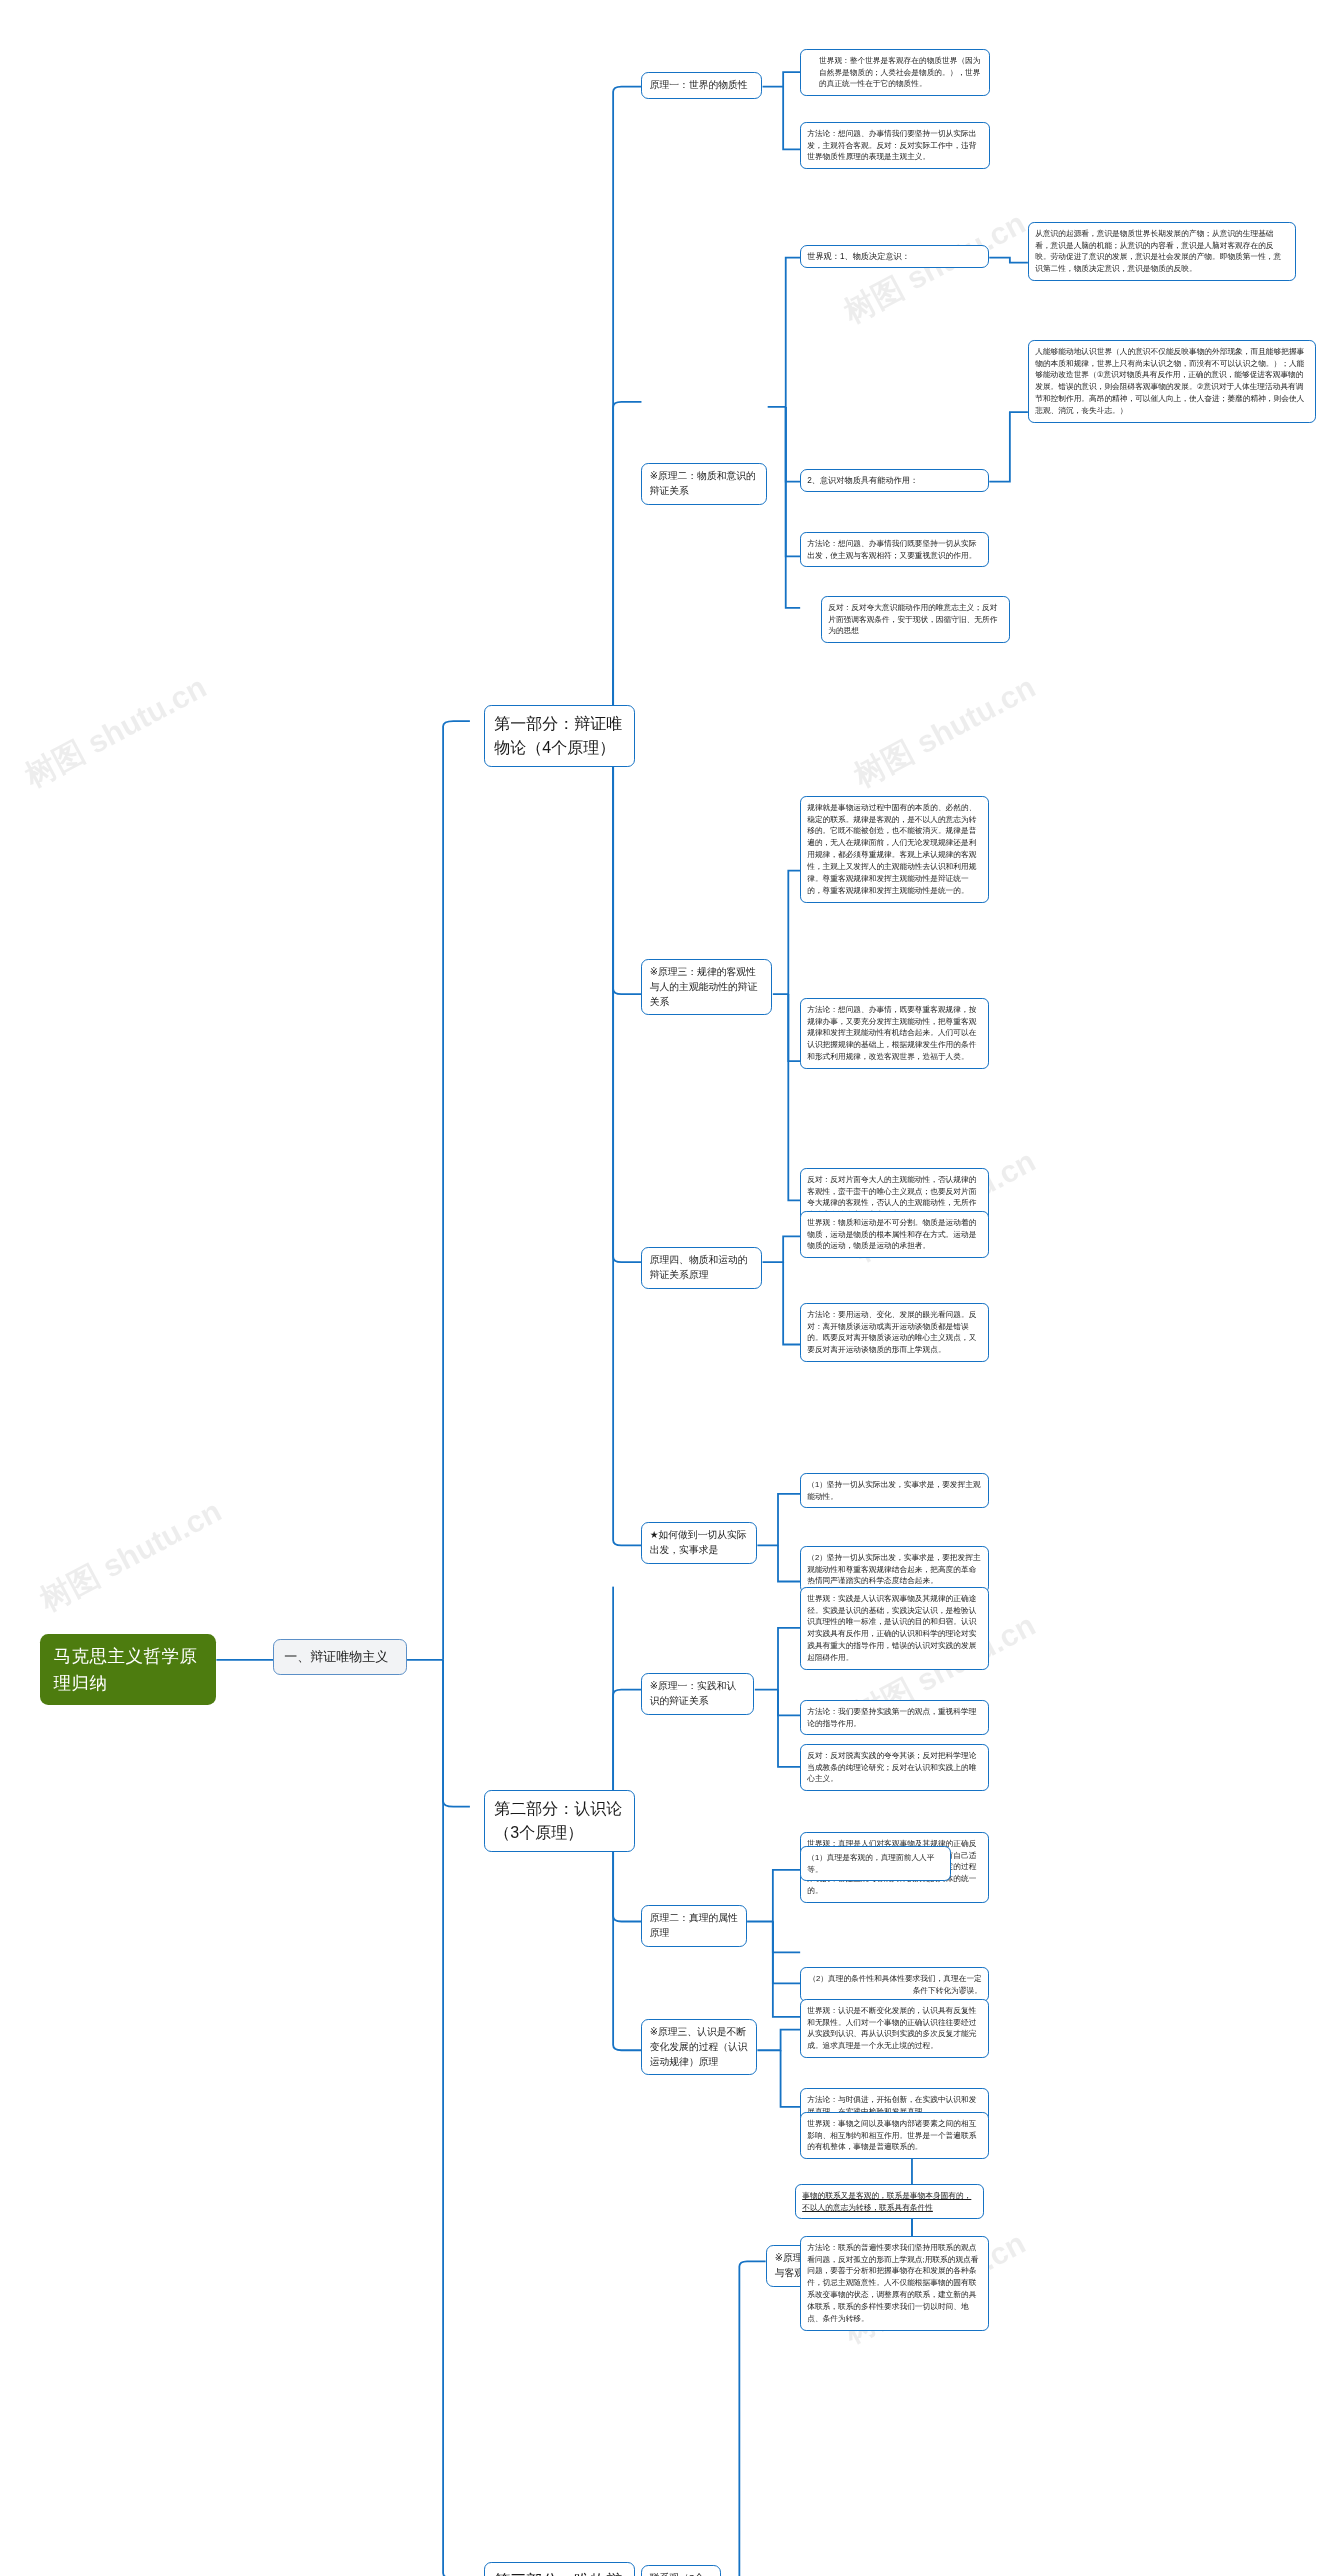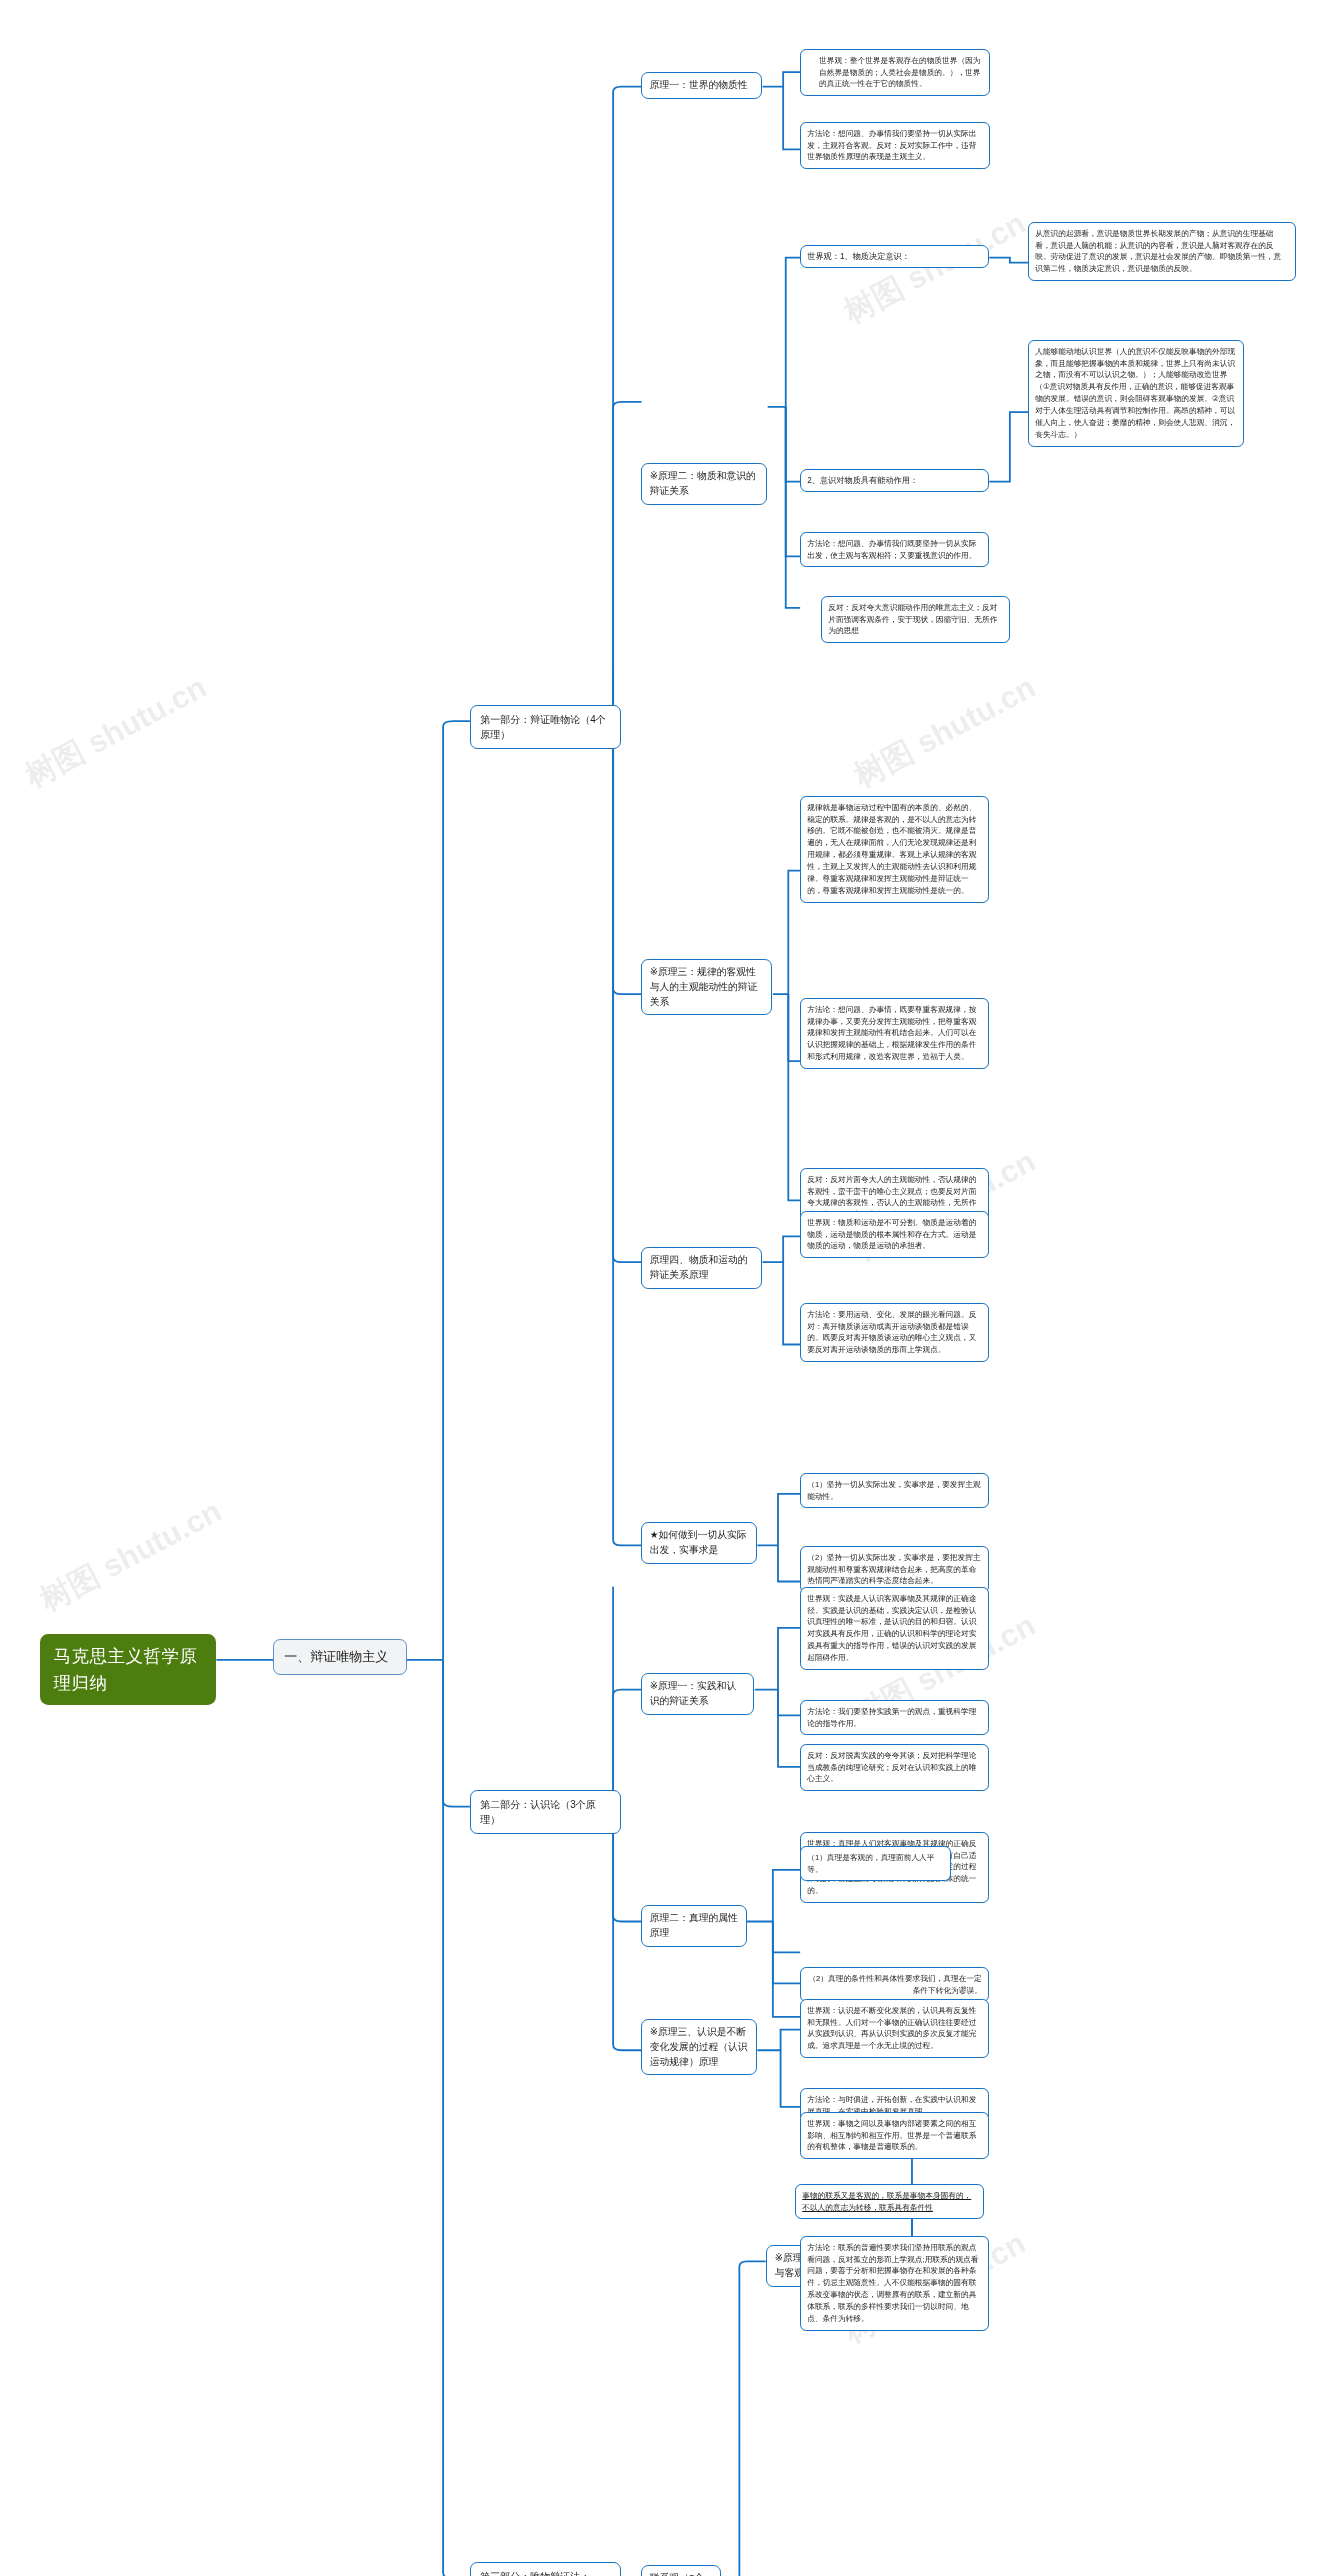--- a/index.html
+++ b/index.html
@@ -35,21 +35,21 @@
     padding: 9.3px 13.4px;
     letter-spacing: 0.5px;
   }
   .lvl2 {
     background: #f2f3f5;
     border: 1px solid #5b8fc7;
     font-size: 13px;
     padding: 7.2px 10.3px;
     border-radius: 7.2px;
   }
-  .lvl3 { font-size: 10px; padding: 6.2px 9.3px; }
+  .lvl3 { font-size: 16px; padding: 6.2px 9.3px; margin-left: 14px; }
   .lvl4 { font-size: 9.8px; padding: 5.2px 7.7px; }
   .lvl5 { font-size: 8.2px; padding: 4.6px 6.2px; border-radius: 7px; }
   .leaf { font-size: 7.7px; padding: 4.6px 6.2px; border-radius: 6.2px; line-height: 1.55; }
 
   .wm {
     position: absolute;
     color: rgba(0,0,0,0.07);
     font-size: 31px;
     font-weight: bold;
     transform: rotate(-28deg);
@@ -159,21 +159,21 @@
   <div class="node lvl4" style="left:641px; top:2565px; width:80px;">联系观（3个原理）</div>
 
   <div class="node lvl4" style="left:641px; top:72px; width:121px;">原理一：世界的物质性</div>
   <div class="node leaf" style="left:800px; top:49px; width:190px;padding-left:18px;">世界观：整个世界是客观存在的物质世界（因为自然界是物质的；人类社会是物质的。），世界的真正统一性在于它的物质性。</div>
   <div class="node leaf" style="left:800px; top:122px; width:190px;">方法论：想问题、办事情我们要坚持一切从实际出发，主观符合客观。反对：反对实际工作中，违背世界物质性原理的表现是主观主义。</div>
 
   <div class="node lvl4" style="left:641px; top:463px; width:126px;">※原理二：物质和意识的辩证关系</div>
   <div class="node lvl5" style="left:800px; top:245px; width:189px;">世界观：1、物质决定意识：</div>
   <div class="node leaf" style="left:1028px; top:222px; width:268px;">从意识的起源看，意识是物质世界长期发展的产物；从意识的生理基础看，意识是人脑的机能；从意识的内容看，意识是人脑对客观存在的反映。劳动促进了意识的发展，意识是社会发展的产物。即物质第一性，意识第二性，物质决定意识，意识是物质的反映。</div>
   <div class="node lvl5" style="left:800px; top:469px; width:189px;">2、意识对物质具有能动作用：</div>
-  <div class="node leaf" style="left:1028px; top:340px; width:216px;">人能够能动地认识世界（人的意识不仅能反映事物的外部现象，而且能够把握事物的本质和规律，世界上只有尚未认识之物，而没有不可以认识之物。）；人能够能动改造世界（①意识对物质具有反作用，正确的意识，能够促进客观事物的发展。错误的意识，则会阻碍客观事物的发展。②意识对于人体生理活动具有调节和控制作用。高昂的精神，可以催人向上，使人奋进；萎靡的精神，则会使人悲观、消沉，丧失斗志。）</div>
+  <div class="node leaf" style="left:1028px; top:340px; width:288px;">人能够能动地认识世界（人的意识不仅能反映事物的外部现象，而且能够把握事物的本质和规律，世界上只有尚未认识之物，而没有不可以认识之物。）；人能够能动改造世界（①意识对物质具有反作用，正确的意识，能够促进客观事物的发展。错误的意识，则会阻碍客观事物的发展。②意识对于人体生理活动具有调节和控制作用。高昂的精神，可以催人向上，使人奋进；萎靡的精神，则会使人悲观、消沉，丧失斗志。）</div>
   <div class="node leaf" style="left:800px; top:532px; width:189px;">方法论：想问题、办事情我们既要坚持一切从实际出发，使主观与客观相符；又要重视意识的作用。</div>
   <div class="node leaf" style="left:821px; top:596px; width:189px;">反对：反对夸大意识能动作用的唯意志主义；反对片面强调客观条件，安于现状，因循守旧、无所作为的思想</div>
 
   <div class="node lvl4" style="left:641px; top:959px; width:131px;">※原理三：规律的客观性与人的主观能动性的辩证关系</div>
   <div class="node leaf" style="left:800px; top:796px; width:189px;">规律就是事物运动过程中固有的本质的、必然的、稳定的联系。规律是客观的，是不以人的意志为转移的。它既不能被创造，也不能被消灭。规律是普遍的，无人在规律面前，人们无论发现规律还是利用规律，都必须尊重规律。客观上承认规律的客观性，主观上又发挥人的主观能动性去认识和利用规律。尊重客观规律和发挥主观能动性是辩证统一的，尊重客观规律和发挥主观能动性是统一的。</div>
   <div class="node leaf" style="left:800px; top:998px; width:189px;">方法论：想问题、办事情，既要尊重客观规律，按规律办事，又要充分发挥主观能动性，把尊重客观规律和发挥主观能动性有机结合起来。人们可以在认识把握规律的基础上，根据规律发生作用的条件和形式利用规律，改造客观世界，造福于人类。</div>
   <div class="node leaf" style="left:800px; top:1168px; width:189px;">反对：反对片面夸大人的主观能动性，否认规律的客观性，蛮干蛮干的唯心主义观点；也要反对片面夸大规律的客观性，否认人的主观能动性，无所作为的宿命论和主观主义观点。</div>
 
   <div class="node lvl4" style="left:641px; top:1247px; width:121px;">原理四、物质和运动的辩证关系原理</div>
   <div class="node leaf" style="left:800px; top:1211px; width:189px;">世界观：物质和运动是不可分割。物质是运动着的物质，运动是物质的根本属性和存在方式。运动是物质的运动，物质是运动的承担者。</div>

